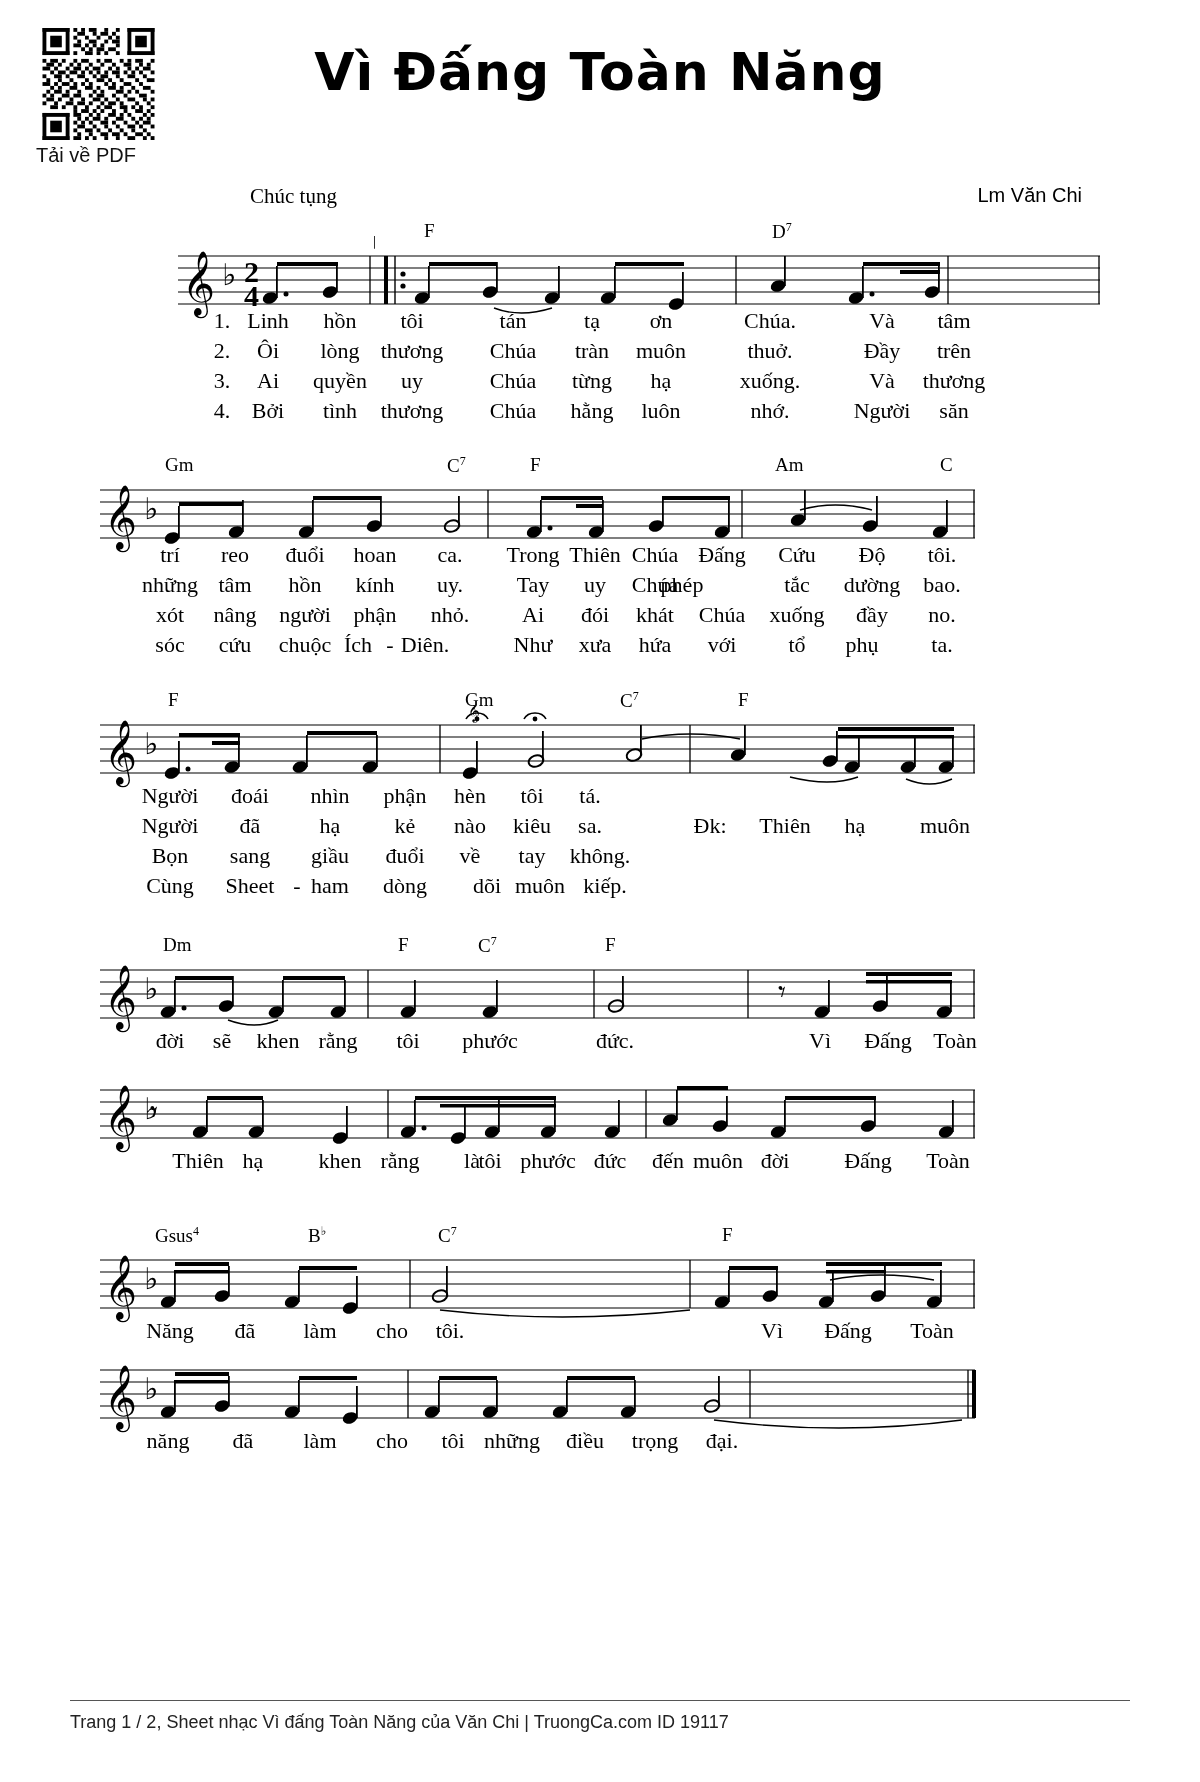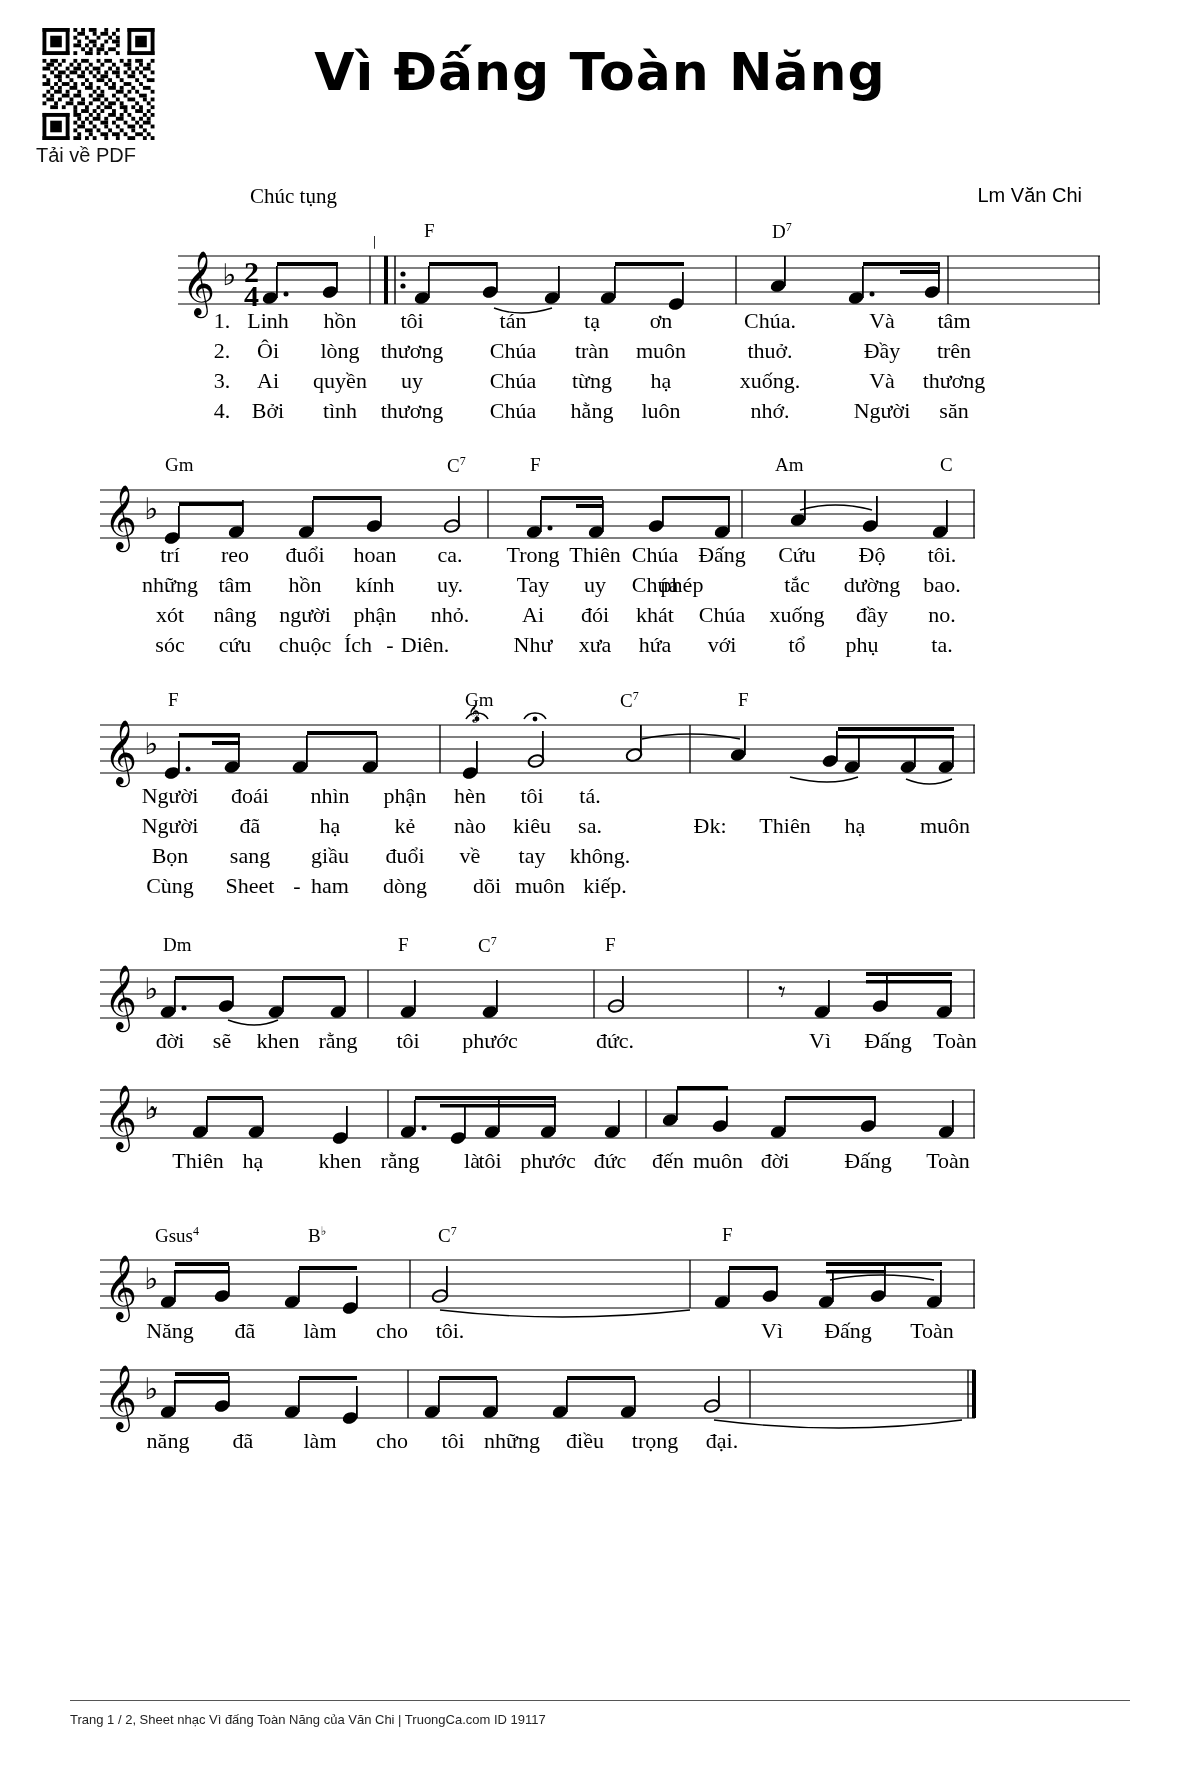--- a/index.html
+++ b/index.html
@@ -68,21 +68,21 @@
     white-space:nowrap;
   }
   .syl{position:absolute;transform:translateX(-50%);}
   
   .footer-rule{
     position:absolute;left:70px;top:1700px;width:1060px;height:1px;background:#555;
   }
   .footer{
     position:absolute;left:70px;top:1712px;
     font-family:"Liberation Sans", sans-serif;
-    font-size:13px;
+    font-size:18px;
     color:#222;
   }
   svg{display:block;}
 </style>
 </head>
 <body>
 
 <div class="page">
 
   <div class="qr-block">

